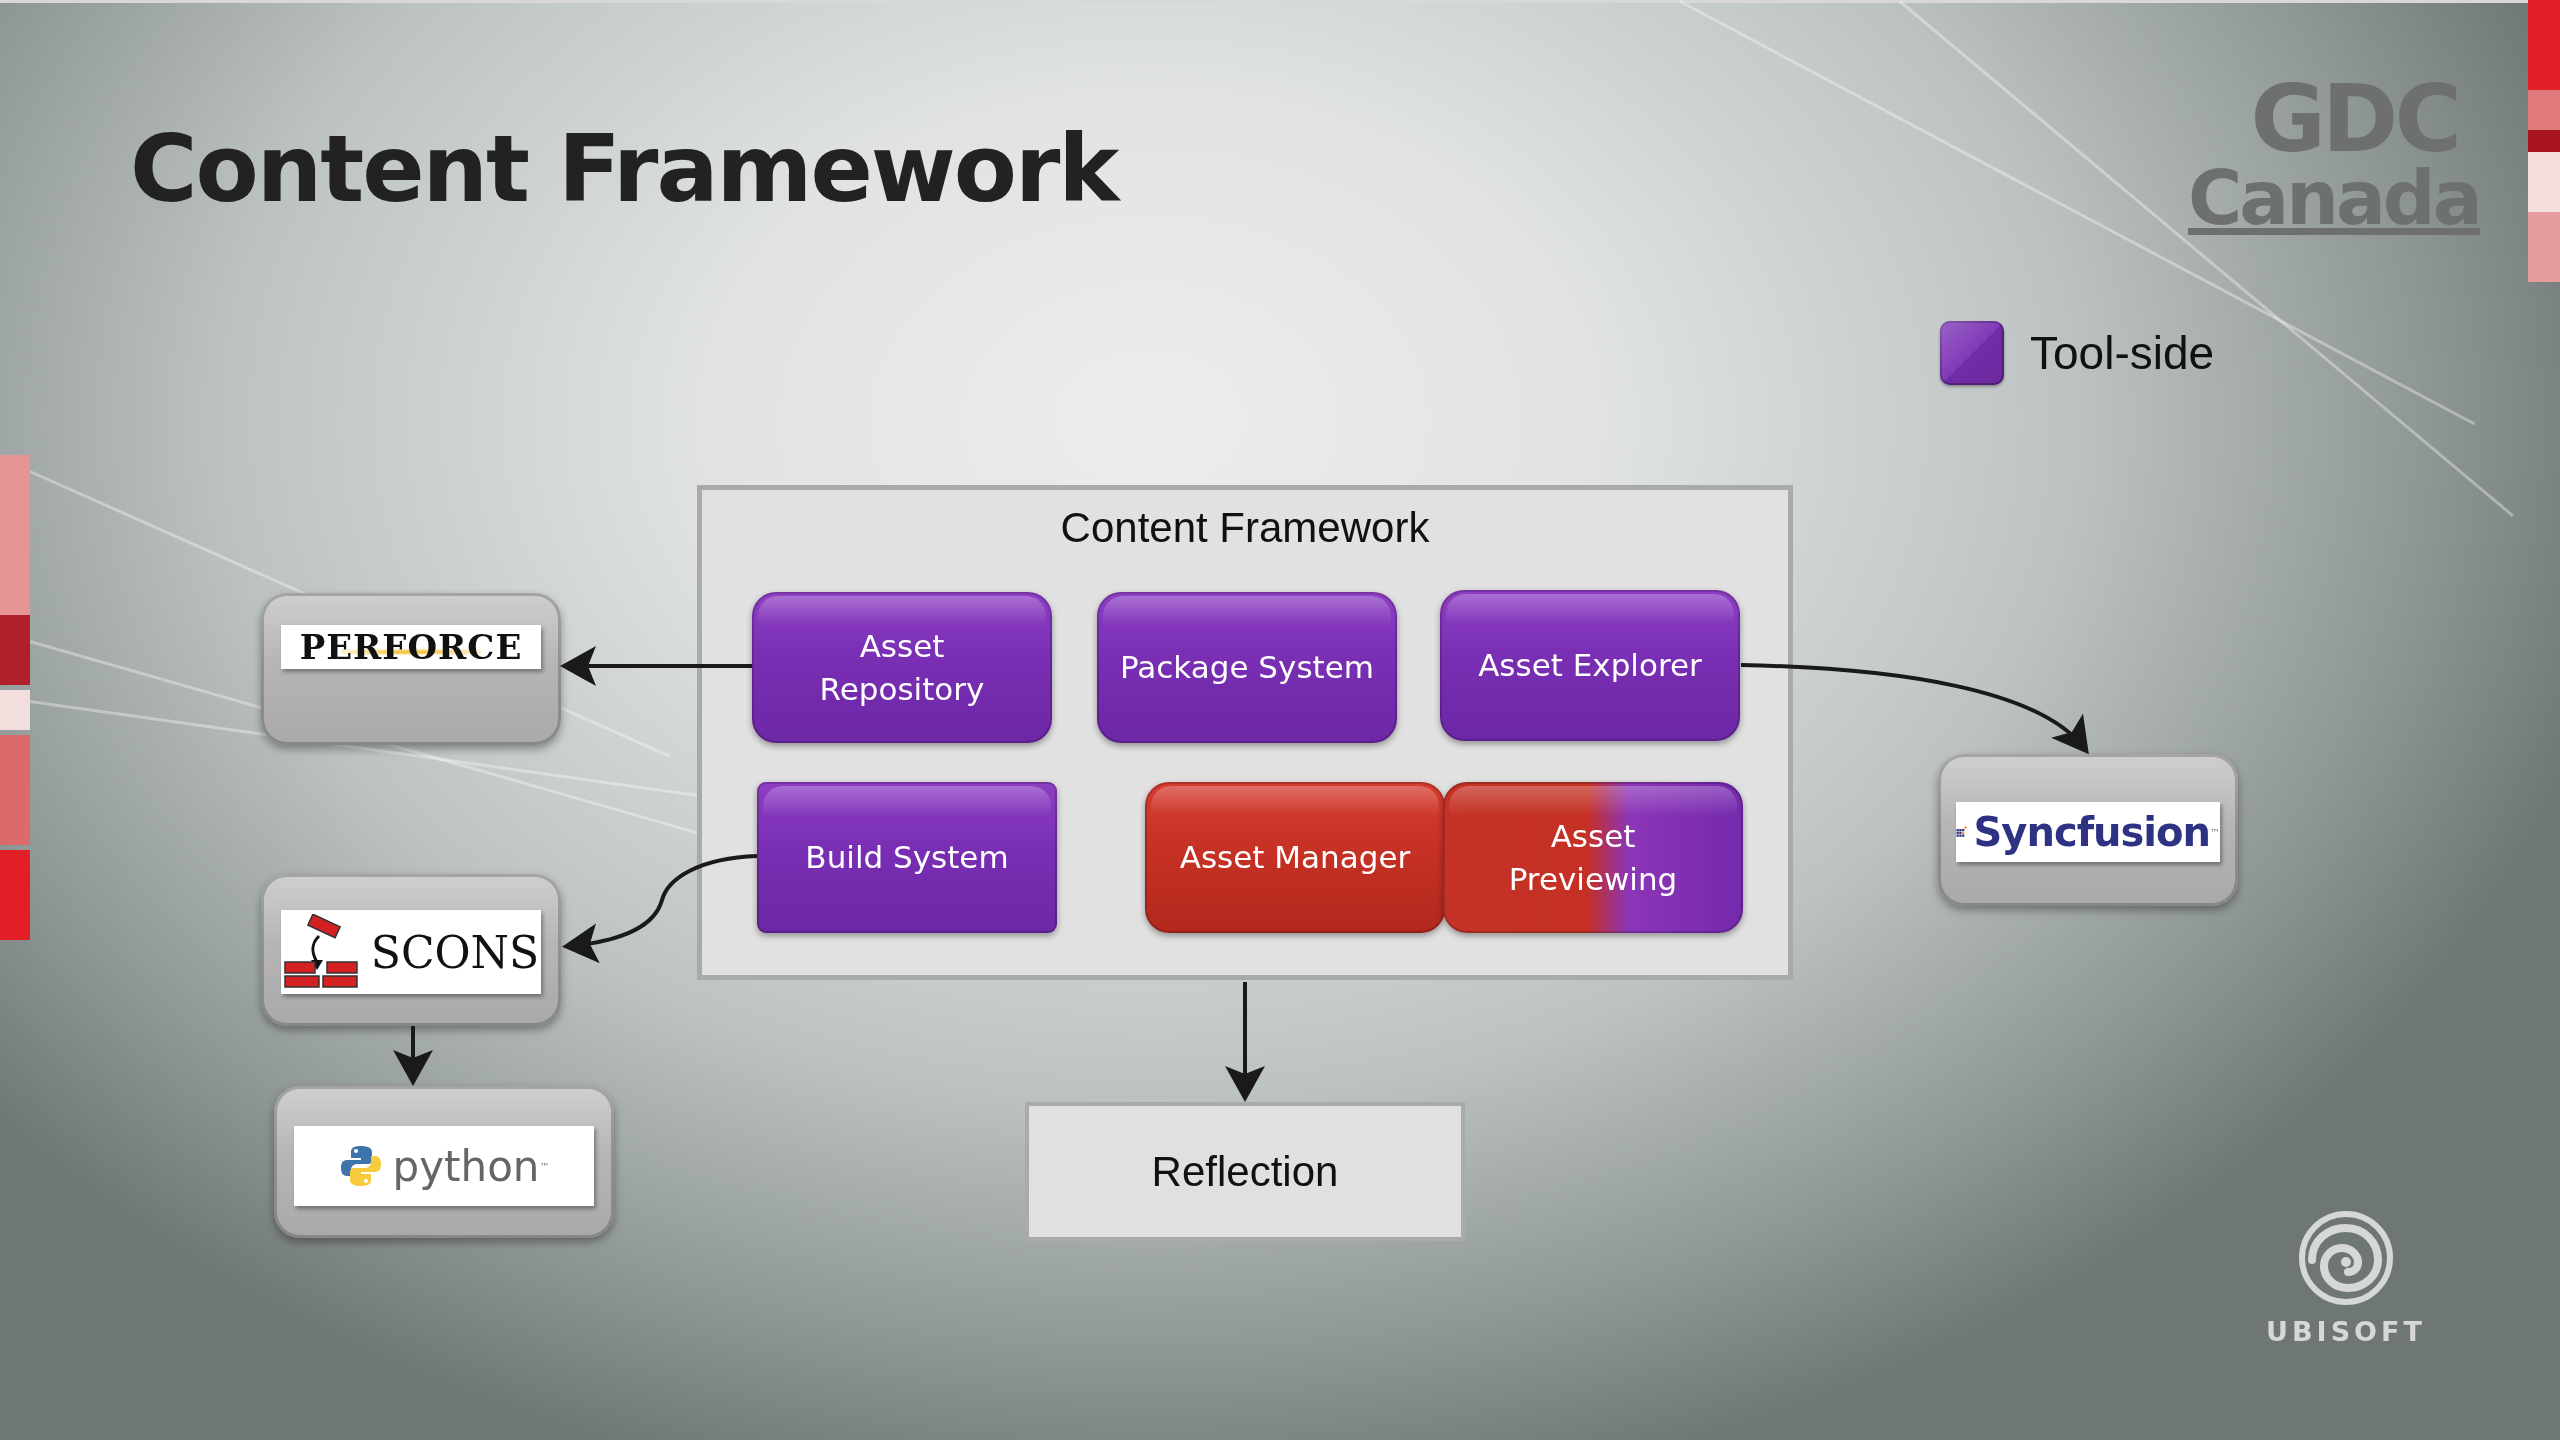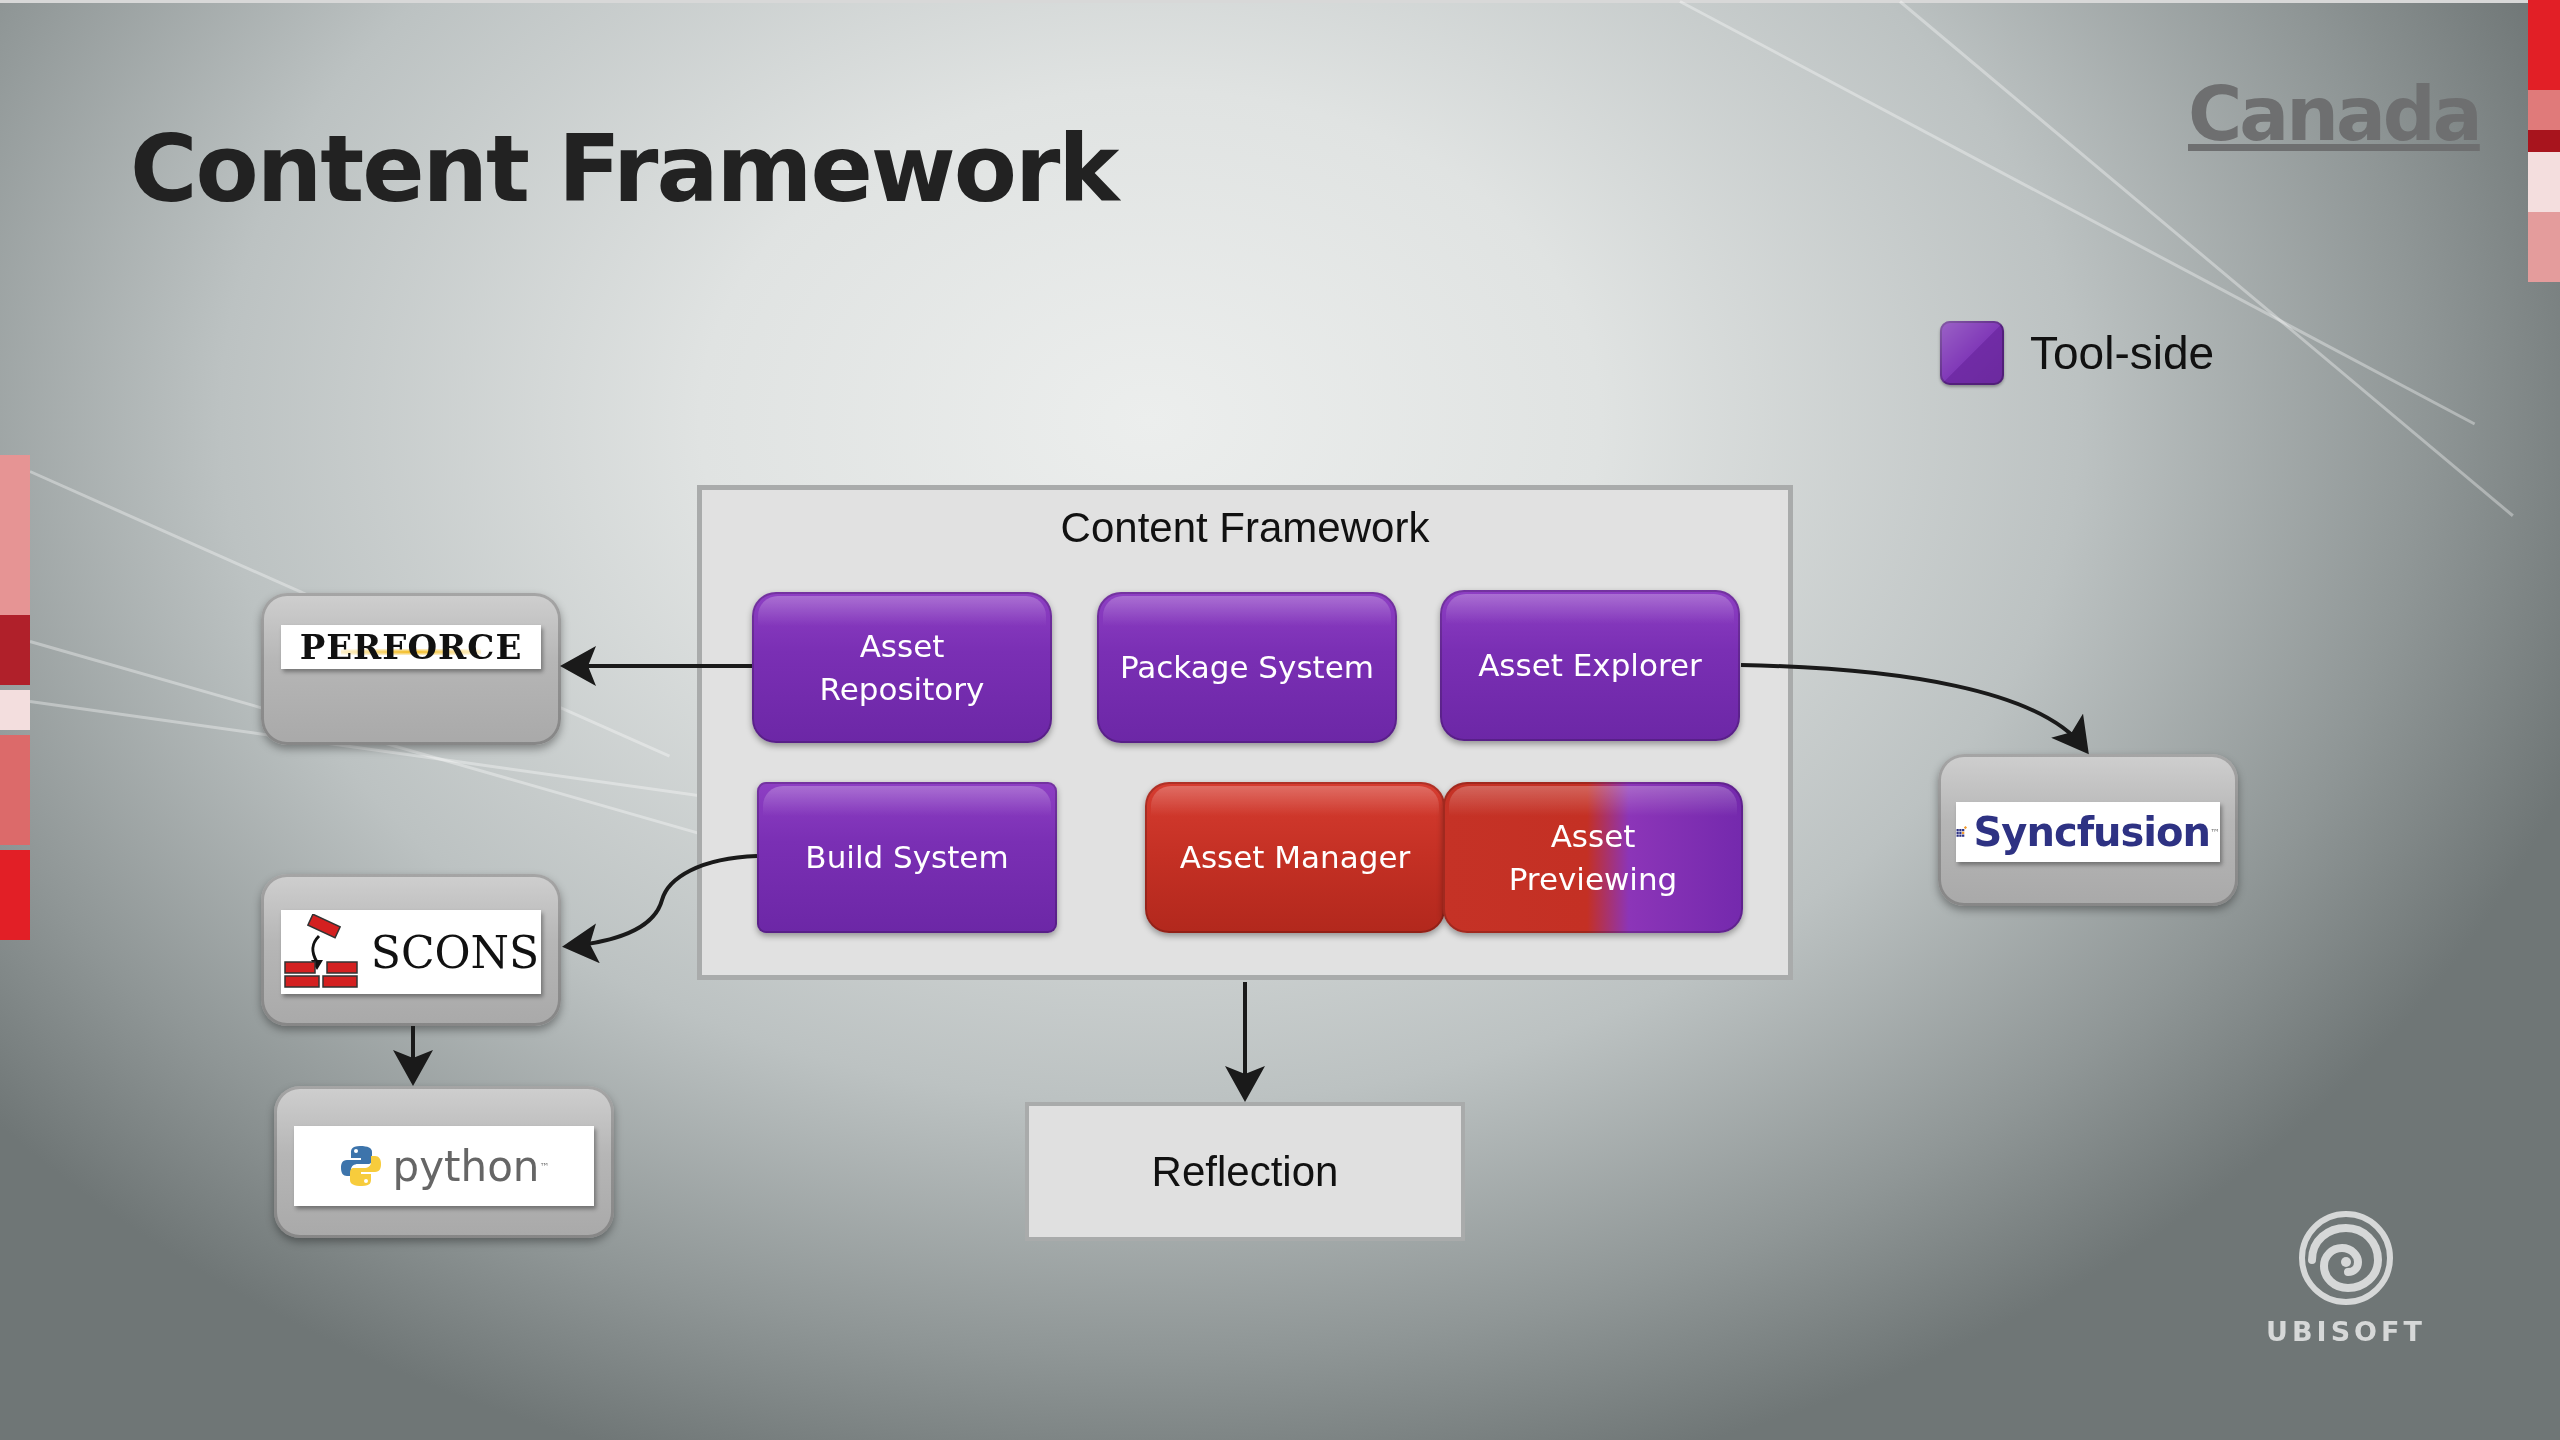--- a/index.html
+++ b/index.html
@@ -97,20 +97,21 @@
 
 <div class="edge-right" style="top:0;height:90px;background:#e21f26;"></div>
 <div class="edge-right" style="top:90px;height:40px;background:#e07a7a;"></div>
 <div class="edge-right" style="top:130px;height:22px;background:#a8141d;"></div>
 <div class="edge-right" style="top:152px;height:60px;background:#f4dede;"></div>
 <div class="edge-right" style="top:212px;height:70px;background:#e49c9c;"></div>
 
 <h1 class="title" style="margin:0;">Content Framework</h1>
 
 <div class="gdc-logo">
+  <div class="gdc">GDC</div>
   <div class="canada">Canada</div>
 </div>
 
 <div class="legend">
   <div class="legend-item">
     <div class="legend-swatch" style="background:#7a2fb4;"></div>
     <span class="legend-label">Tool-side</span>
   </div>
 </div>
 

